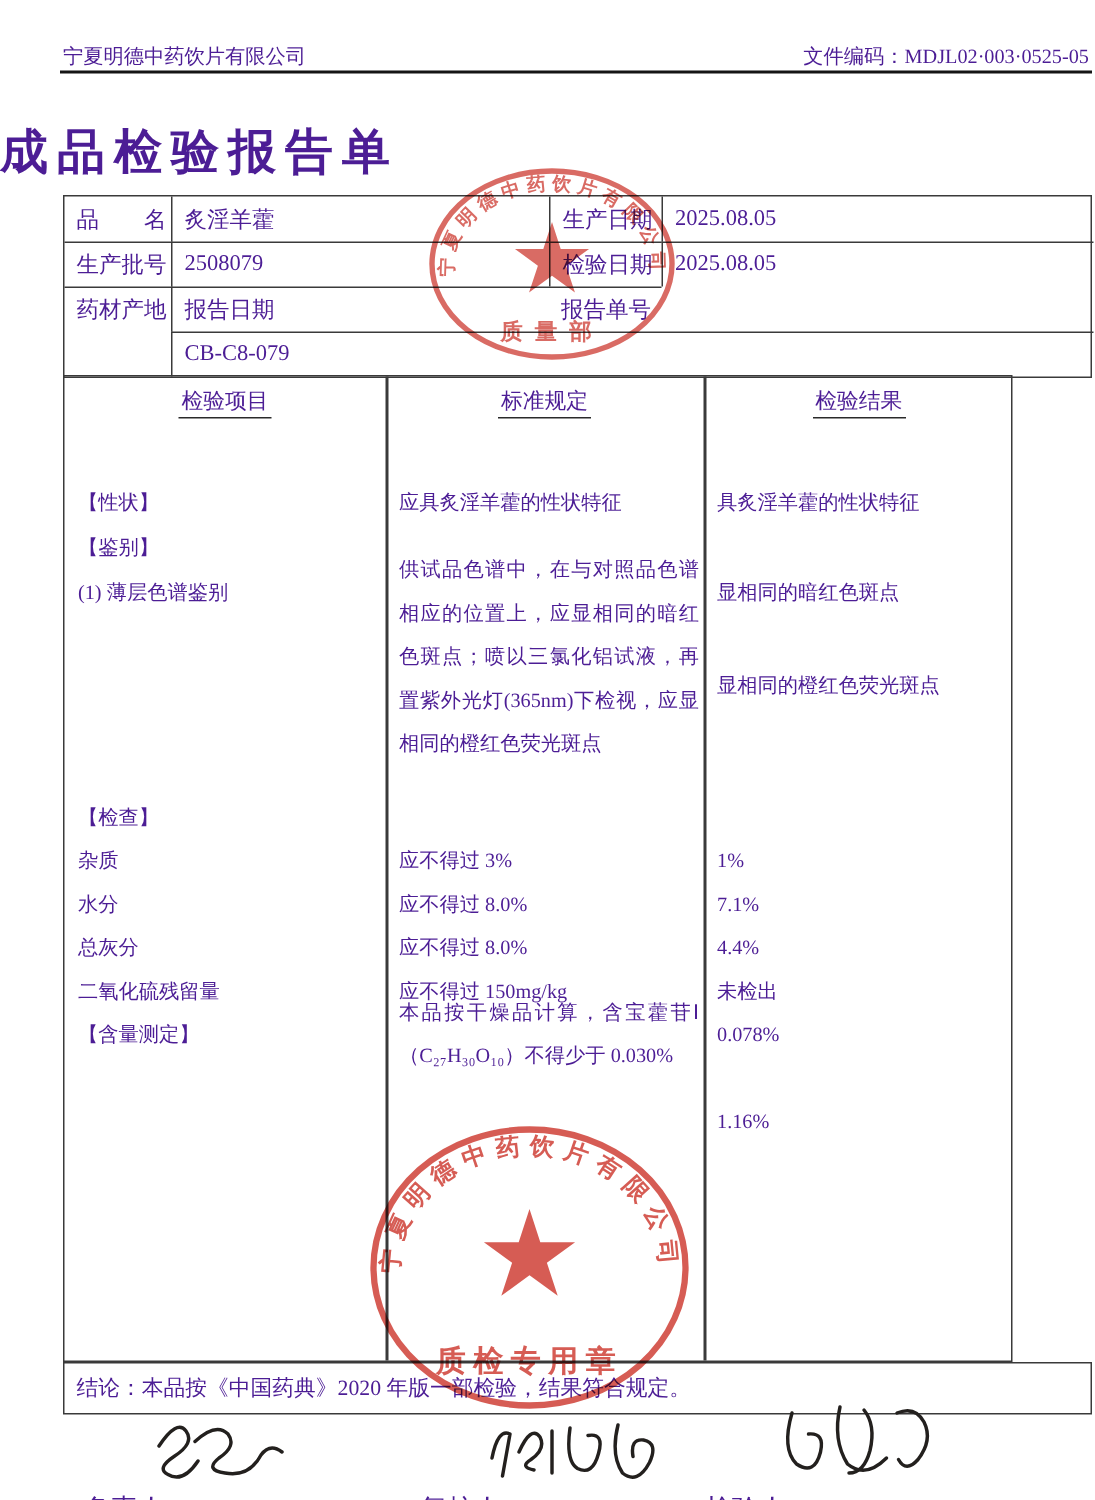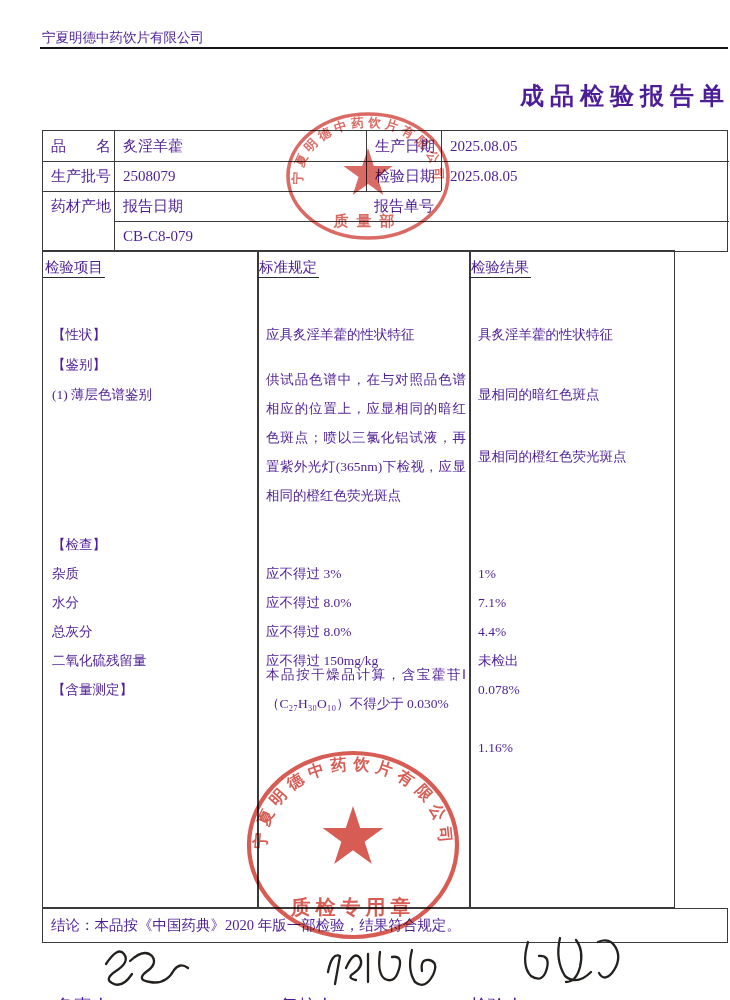--- a/index.html
+++ b/index.html
@@ -5,39 +5,39 @@
   * { box-sizing: border-box; margin: 0; padding: 0; }
   html,body { background:#e8e8e8; }
   .page {
     position: relative; width: 730px; height: 1000px; background: #ffffff;
     margin: 0 auto; overflow: hidden;
     font-family: Liberation Serif, serif; color: #4c1d95;
   }
   .hdr-company { position:absolute; left:42px; top:29px; font-size:13.5px; }
   .hdr-code { position:absolute; right:4px; top:29px; font-size:13.5px; }
   .hdr-rule { position:absolute; left:40px; top:47px; width:688px; height:2px; background:#151515; }
-  .title { position:absolute; left:0; top:80px; width:100%; text-align:right;
-           font-size:24px; font-weight:bold; letter-spacing:6px; }
+  .title { position:absolute; left:0; top:80px; width:100%; text-align:left;
+           font-size:32px; font-weight:bold; letter-spacing:6px; }
 
   
   .info-table { position:absolute; left:42px; top:130px; width:686px;
     display:grid; grid-template-columns:71px 252px 75px 288px;
     border:1.6px solid #3a3a3a; }
   .ic { height:30px; display:flex; align-items:center; padding:0 8px;
     font-size:15px; border-left:1.6px solid #3a3a3a; border-top:1.6px solid #3a3a3a;
     white-space:nowrap; overflow:hidden; }
   .ic.nl { border-left:none; } .ic.nt { border-top:none; }
   .ic.span3 { grid-column: 2 / 5; }
 
   
   .main-table { position:absolute; left:42px; top:250px; width:633px; height:658px;
     border:1.6px solid #3a3a3a; }
   .vline { position:absolute; top:0; bottom:0; width:1.6px; background:#3a3a3a; }
   .vl1 { left:214px; } .vl2 { left:426px; }
-  .mh { position:absolute; top:7px; font-size:14.5px; text-align:left; }
+  .mh { position:absolute; top:7px; font-size:14.5px; text-align:center; }
   .mh1 { left:0; width:214px; } .mh2 { left:214px; width:212px; } .mh3 { left:426px; width:207px; }
   .mh span { border-bottom:1px solid #2a2a2a; padding:0 2px 2px 2px; }
   .mt { position:absolute; font-size:13.5px; white-space:nowrap; line-height:20px;margin-top:16px; }
   .par { position:absolute; font-size:13.5px; width:200px; line-height:29px;
          text-align:justify; white-space:normal; }
   .c1 { left:9px; } .c2 { left:223px; } .c3 { left:435px; }
 
   
   .concl { position:absolute; left:42px; top:908px; width:686px; height:35px;
     border:1.6px solid #3a3a3a; display:flex; align-items:center; padding-left:8px;
@@ -51,20 +51,21 @@
   .stamp { position:absolute; mix-blend-mode:multiply; pointer-events:none; }
   .stamp-top { left:283px; top:110px; opacity:.78; }
   .stamp-bottom { left:243px; top:748px; opacity:.86; }
 </style>
 </head>
 <body>
 
 <div class="page">
 
   <div class="hdr-company">宁夏明德中药饮片有限公司</div>
+  <div class="hdr-code">文件编码：MDJL02·003·0525-05</div>
   <div class="hdr-rule"></div>
   <div class="title">成品检验报告单</div>
 
   <div class="info-table">
     <div class="ic nl nt">品　　名</div>
     <div class="ic nt">炙淫羊藿</div>
     <div class="ic nt">生产日期</div>
     <div class="ic nt">2025.08.05</div>
 
     <div class="ic nl">生产批号</div>

